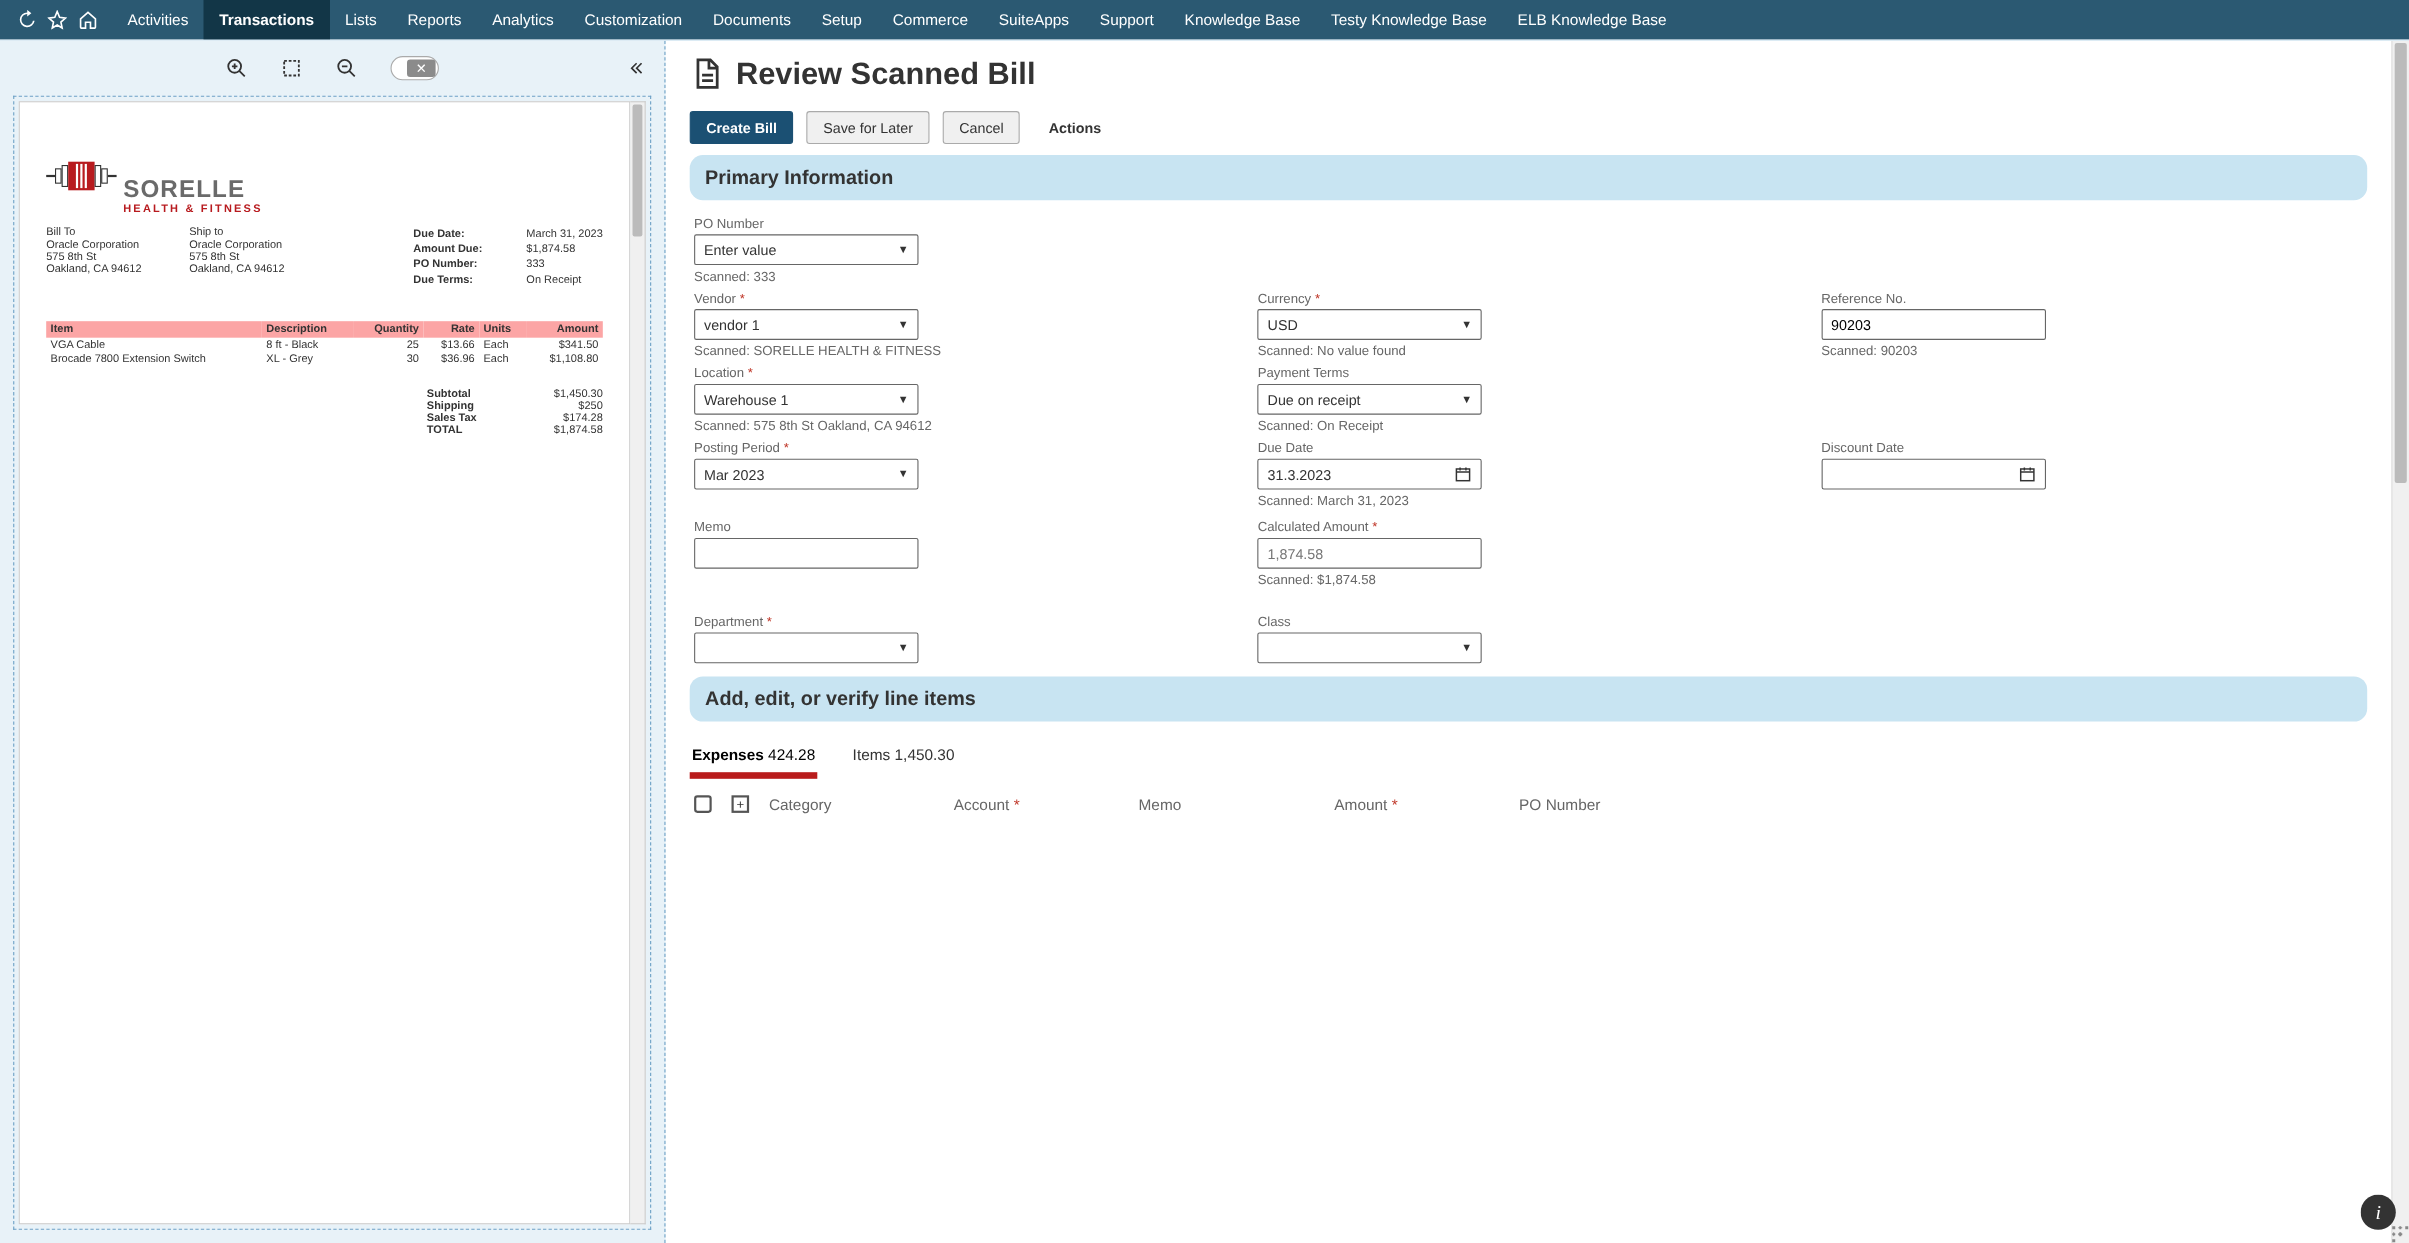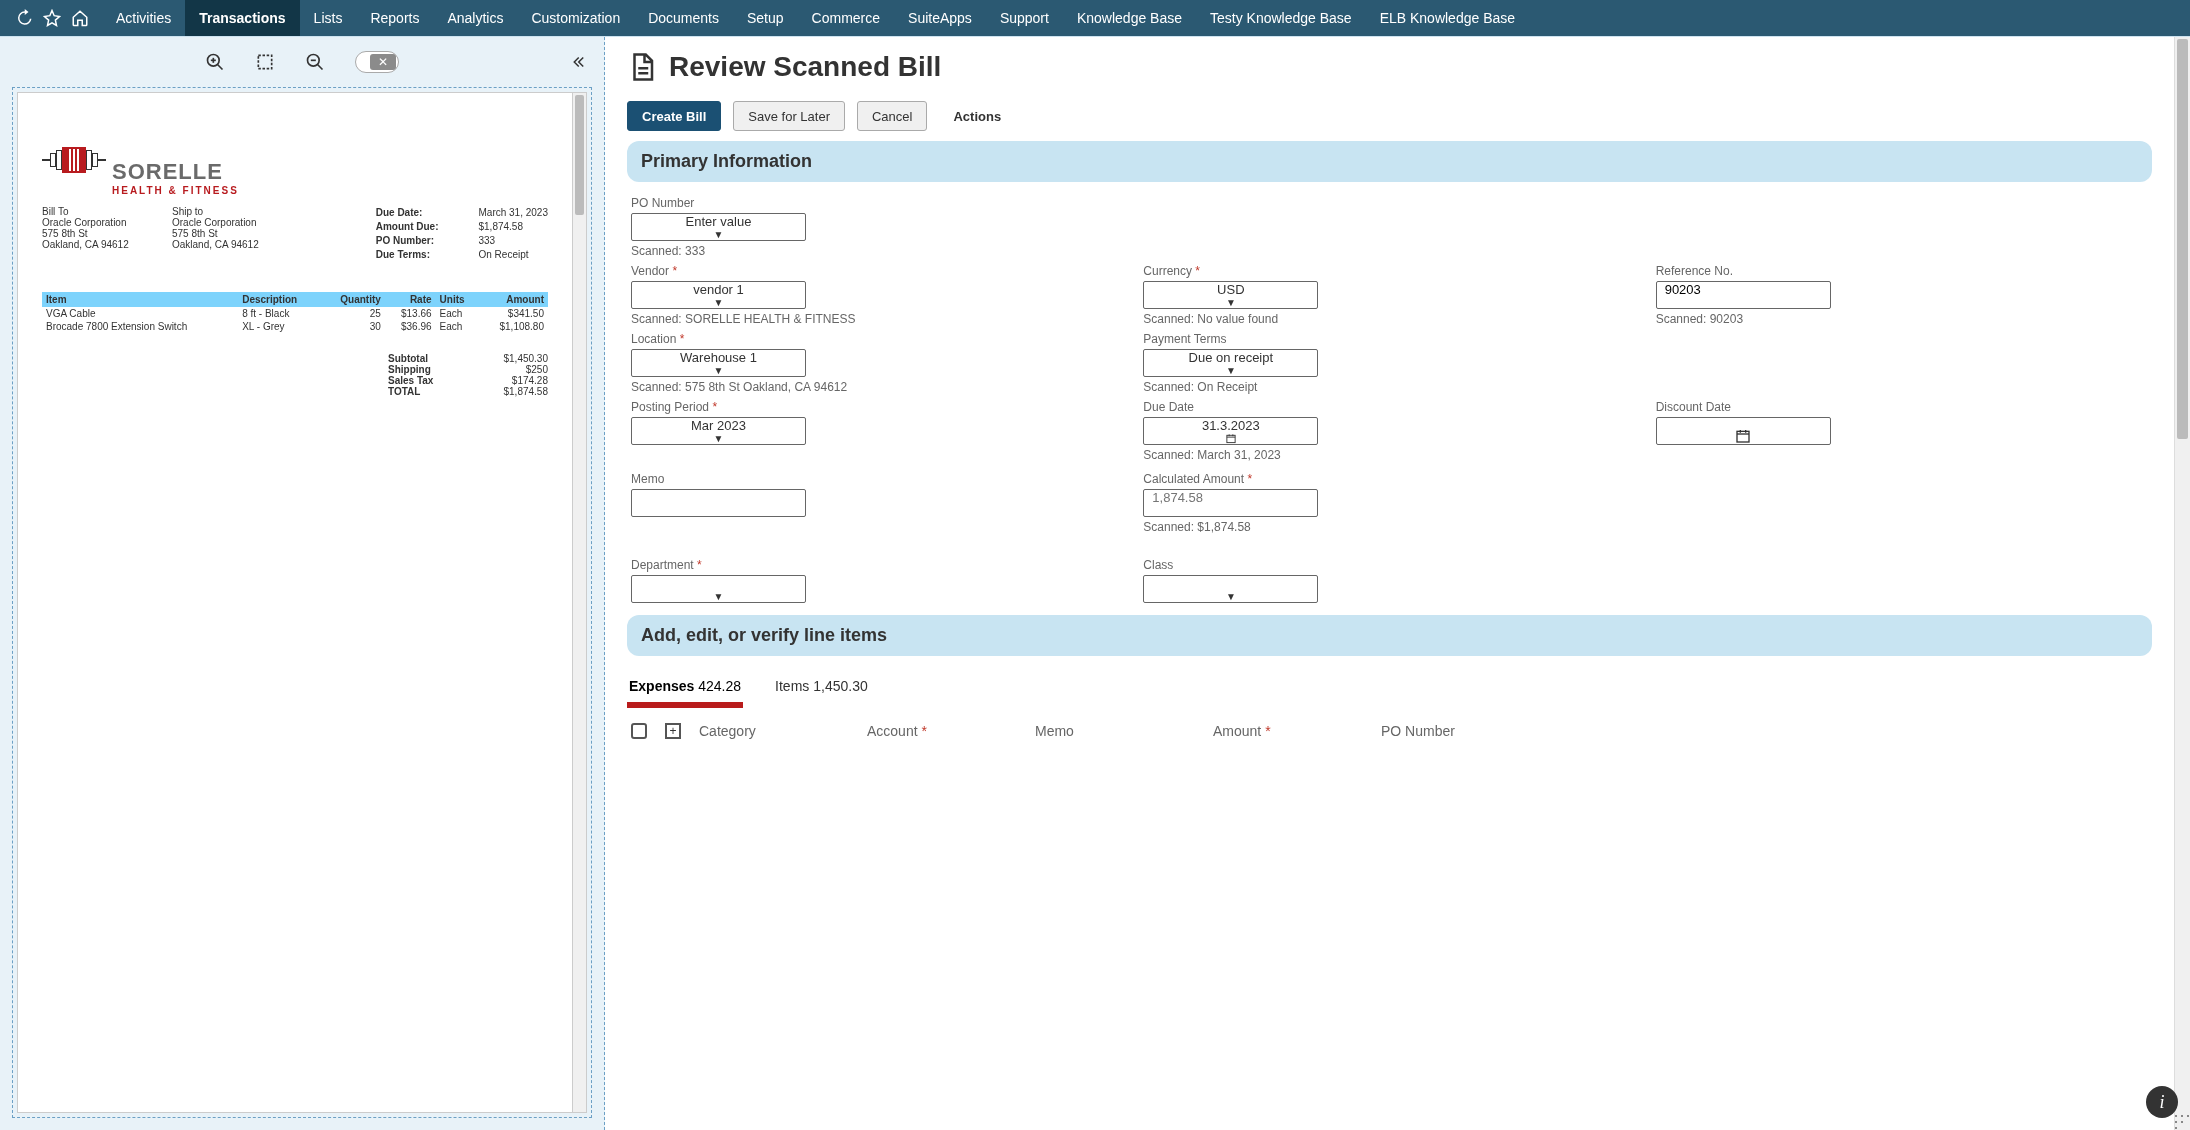--- a/index.html
+++ b/index.html
@@ -40,21 +40,21 @@
   .logo-text .name { font-weight:bold; font-size:22px; color:#6a6a6a; letter-spacing:1px; font-family: 'Arial Black', sans-serif; margin-top: 36px; }
   .logo-text .tag { font-size:10px; color:#b81b1f; letter-spacing:2px; font-weight:bold; }
   .doc-meta { text-align:right; font-size:10px; font-weight:bold; margin-top: -30px; margin-bottom: 40px; }
   .addr-row { display:flex; font-size:10px; margin-bottom: 30px; }
   .addr-col { width: 130px; }
   .addr-col .h { font-weight:normal; }
   .totals-col { margin-left:auto; text-align:left; display:flex; gap:40px; }
   .totals-col .lab, .totals-col .val { line-height: 1.4; }
   .totals-col .lab div { font-weight:bold; }
   .items-table { width:100%; border-collapse: collapse; font-size:10px; }
-  .items-table th { background:#7dd3fc; text-align:left; padding: 2px 4px; font-weight:bold; }
+  .items-table th { background:#fca5a5; text-align:left; padding: 2px 4px; font-weight:bold; }
   .items-table th.num, .items-table td.num { text-align:right; }
   .items-table td { padding: 1px 4px; }
   .subtotals { display:flex; justify-content:flex-end; margin-top: 20px; font-size:10px; }
   .subtotals .lab { width: 90px; font-weight:bold; text-align:left; }
   .subtotals .val { width: 70px; text-align:right; }
   .subtotals .row { display:flex; }
 
   
   .right-pane { flex:1; display:flex; overflow: hidden; }
   .form-scroll { flex:1; overflow-y: auto; padding: 14px 22px 40px 22px; }
@@ -72,21 +72,21 @@
 
   .section-bar { background:#c8e4f2; padding: 10px 14px; font-size: 18px; font-weight:bold; border-radius: 12px; margin-top: 8px; }
 
   .fields { padding: 14px 4px 4px 4px; }
   .field-row3 { display:grid; grid-template-columns: 1fr 1fr 1fr; gap: 30px 20px; margin-bottom: 6px; }
   .field-row2 { display:grid; grid-template-columns: 1fr 1fr 1fr; gap: 30px 20px; }
   .field { display:flex; flex-direction: column; max-width: 300px; }
   .field-label { font-size: 12px; color:#666; margin-bottom: 3px; }
   .req { color:#c0392b; }
   .input, .select, .date-input { height: 28px; border:1px solid #666; background:#fff; padding: 0 8px; font-size:13px; border-radius:2px; width: 175px; display:flex; align-items:center; justify-content:space-between; cursor:pointer; }
-  .select.wide, .input.wide, .date-input.wide { width: 175px; flex-direction: column; }
+  .select.wide, .input.wide, .date-input.wide { width: 204px; }
   .input input { border:none; outline:none; width:100%; font-size:13px; }
   .select .caret, .date-input .caret { font-size: 10px; color:#333; }
   .date-input .calicon { width:16px; height:16px; }
   .scanned { font-size: 12px; color:#666; margin-top: 3px; }
 
   .tabs { display:flex; gap:30px; margin-top: 14px; border-bottom: 1px solid #fff; }
   .tab { padding: 8px 2px; font-size: 14px; cursor:pointer; }
   .tab.active { border-bottom: 6px solid #b91c1c; font-weight:bold; color:#000; }
   .tab .amount { font-weight: normal; }
 

